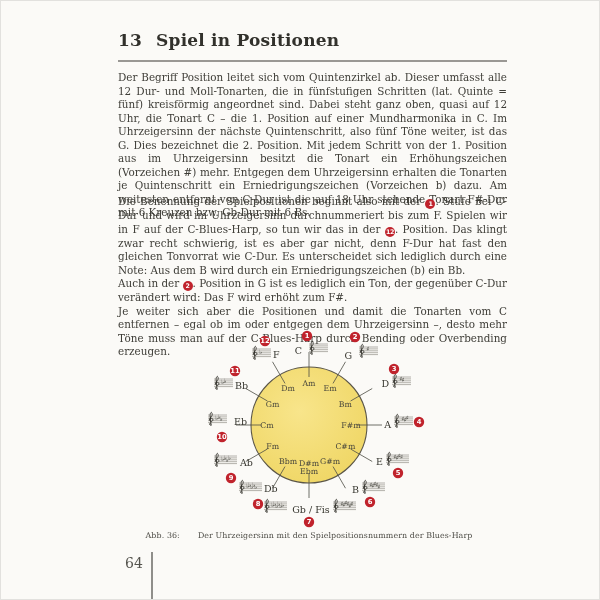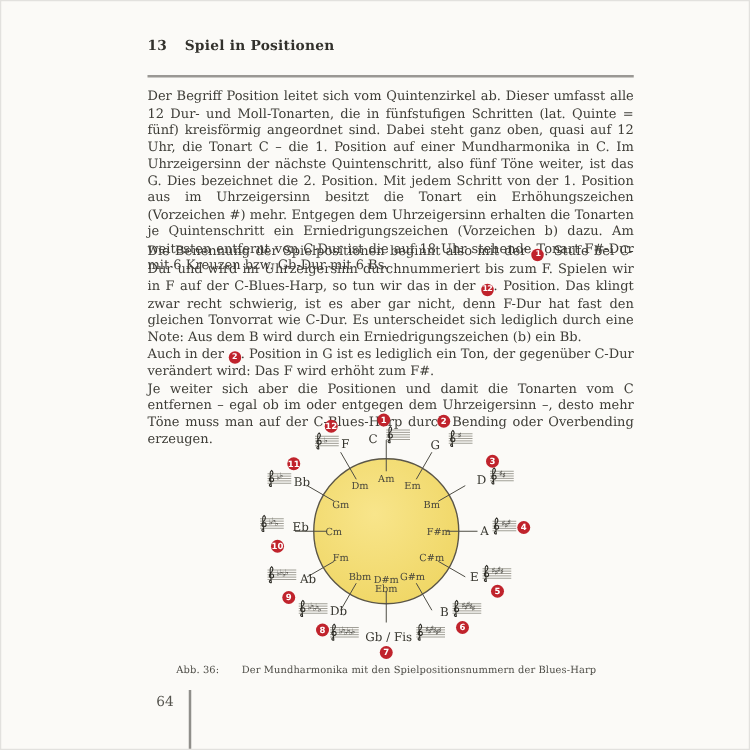--- a/index.html
+++ b/index.html
@@ -3,21 +3,21 @@
 <meta charset="utf-8">
 <style>
   html,body{margin:0;padding:0;background:#ffffff;}
   .page{
     position:relative;width:600px;height:600px;box-sizing:border-box;
     background:#fbfaf7;border:1px solid #e2e1de;overflow:hidden;
     font-family:"DejaVu Serif",serif;color:#3b3a35;
   }
   .chapter-title{
     position:absolute;left:117px;top:29px;
-    font-size:11px;font-weight:bold;color:#32312c;letter-spacing:.2px;
+    font-size:17px;font-weight:bold;color:#32312c;letter-spacing:.2px;
   }
   .chapter-title .num{margin-right:14px;}
   .title-rule{position:absolute;left:117px;top:59px;width:389px;height:1.5px;background:#9a9894;}
   .para{
     position:absolute;left:117px;width:389px;
     font-size:10.4px;line-height:13.55px;text-align:justify;color:#3e3d37;
   }
   #para1{top:70px;}
   #para2{top:194px;}
   .inline-badge{
@@ -29,21 +29,21 @@
   #diagram{position:absolute;left:0;top:0;}
   .major-label{font-family:"DejaVu Serif",serif;font-size:9.5px;fill:#35342d;}
   .minor-label{font-family:"DejaVu Serif",serif;font-size:7.8px;fill:#4a483c;}
   .badge-text{font-family:"DejaVu Sans",sans-serif;font-size:6.8px;font-weight:bold;fill:#ffffff;}
   .accidental{font-family:"DejaVu Sans",sans-serif;font-size:6.2px;fill:#2e2d27;}
   .caption{
     position:absolute;left:100px;top:530px;width:416px;text-align:center;
     font-size:7.9px;color:#4e4d47;letter-spacing:.1px;
   }
   .caption .cap-label{margin-right:18px;}
-  .page-number{position:absolute;left:124px;top:554px;font-size:11px;color:#55544e;}
+  .page-number{position:absolute;left:124px;top:554px;font-size:14px;color:#55544e;}
   .margin-rule{position:absolute;left:150px;top:551px;width:1.5px;height:49px;background:#8f8e8a;}
 </style>
 </head>
 <body>
 
 <div class="page">
 
   <div class="chapter-title">
     <span class="num">13</span><span>Spiel in Positionen</span>
   </div>
@@ -286,19 +286,19 @@
         <path d="M4.6,23.2 C3.3,23.6 2,22.9 1.8,21.7 C1.6,20.5 2.5,19.8 3.4,20 M4.6,23.2 L2.9,6.5 C2.6,3.8 3.5,1.2 5,0.3 C6.5,1.5 7.1,4 6.3,6 C5.4,8.2 2.6,9.8 1.9,12.3 C1.2,14.9 2.9,16.9 5.1,16.7 C7.2,16.5 8.3,14.6 7.7,12.8 C7.1,11 5,10.4 3.6,11.3" transform="translate(251.5,345.1) scale(0.56)" fill="none" stroke="#2b2a24" stroke-width="1.5" stroke-linecap="round"></path>
         <text x="258.2" y="353.20000000000005" class="accidental">♭</text>
       </g>
       <g>
         <circle cx="264" cy="340" r="5.2" fill="#c0232c"></circle>
         <text x="264" y="342.4" text-anchor="middle" class="badge-text">12</text>
       </g>
     </svg>
 
   <div class="caption">
-    <span class="cap-label">Abb. 36:</span><span>Der Mundharmonika mit den Spielpositionsnummern der Blues-Harp</span>
+    <span class="cap-label">Abb. 36:</span><span>Der Uhrzeigersinn mit den Spielpositionsnummern der Blues-Harp</span>
   </div>
 
   <div class="page-number">64</div>
   <div class="margin-rule"></div>
 
 </div>
 
 </body></html>

